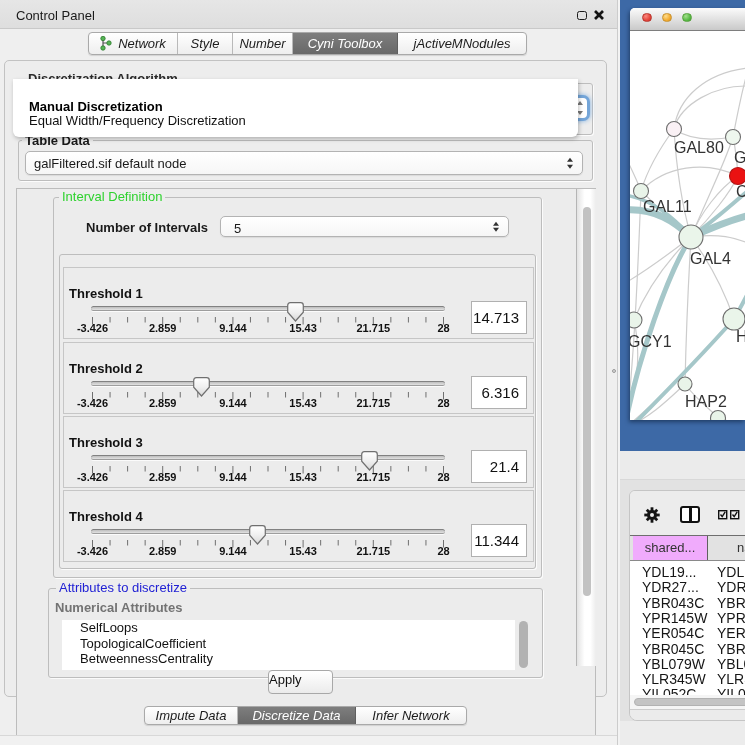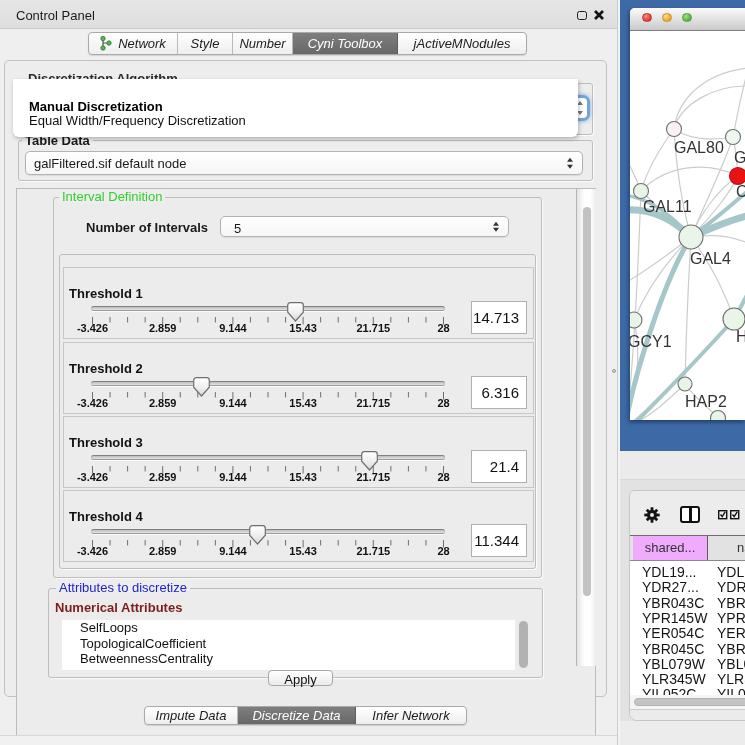--- a/index.html
+++ b/index.html
@@ -81,27 +81,27 @@
   .track { position:absolute; left:27px; top:38px; width:354px; height:5px; border-radius:2.5px;
       background:linear-gradient(#bdbdbd,#e2e2e2); border-top:1.5px solid #818181; border-bottom:1px solid #9d9d9d;
       box-shadow:0 1px 0 rgba(255,255,255,0.8); }
   .vbox { position:absolute; left:407px; top:33px; width:56px; height:33px; background:#fff; border:1px solid #b0b0b0;
       font-size:15px; color:#111; text-align:right; line-height:31px; padding-right:7px; }
   .thumb { position:absolute; top:34px; width:17px; height:20px; }
   .ticks line { stroke:#6f6f6f; stroke-width:1; }
   .tlabels { position:absolute; top:54px; left:0; width:100%; font-size:11px; font-weight:bold; color:#111; }
   .tlabels span { position:absolute; transform:translateX(-50%); }
 
-  #numattr { left:38px; top:411px; font-size:13px; font-weight:bold; color:#7f1d1d; }
+  #numattr { left:38px; top:411px; font-size:13px; font-weight:bold; color:#737373; }
   #attrlist { left:45px; top:431px; width:453px; height:50px; background:#fff; }
   #attrlist div { font-size:13px; color:#111; padding-left:18px; height:15.5px; line-height:15.5px; }
   #attr-sb { left:502px; top:432px; width:9px; height:47px; background:#b2b2b2; border-radius:5px; }
 
-  #apply { left:268px; top:670px; width:65px; height:16px; background:linear-gradient(#ffffff,#ebebeb);
-     border:1px solid #a8a8a8; border-radius:4px; font-size:13px; color:#111; text-align:center; line-height:18px; }
+  #apply { left:268px; top:670px; width:65px; height:24px; background:linear-gradient(#ffffff,#ebebeb);
+     border:1px solid #a8a8a8; border-radius:4px; font-size:13px; color:#111; line-height:18px; }
 
   #split-dot { left:612px; top:369px; width:4px; height:4px; border:1px solid #9a9a9a; border-radius:50%; background:#d8d8d8; }
 
   
   #popup { left:13px; top:79px; width:565px; height:58px; background:#fff;
      border-radius:0 0 6px 6px; box-shadow:1px 2px 4px rgba(0,0,0,0.25); font-size:13px; }
   #popup .r1 { position:absolute; left:0; top:8px; width:100%; text-align:center; color:#a3a3a3; }
   #popup .r2 { position:absolute; left:16px; top:20px; font-weight:bold; color:#000; }
   #popup .r3 { position:absolute; left:16px; top:34px; color:#111; }
 

